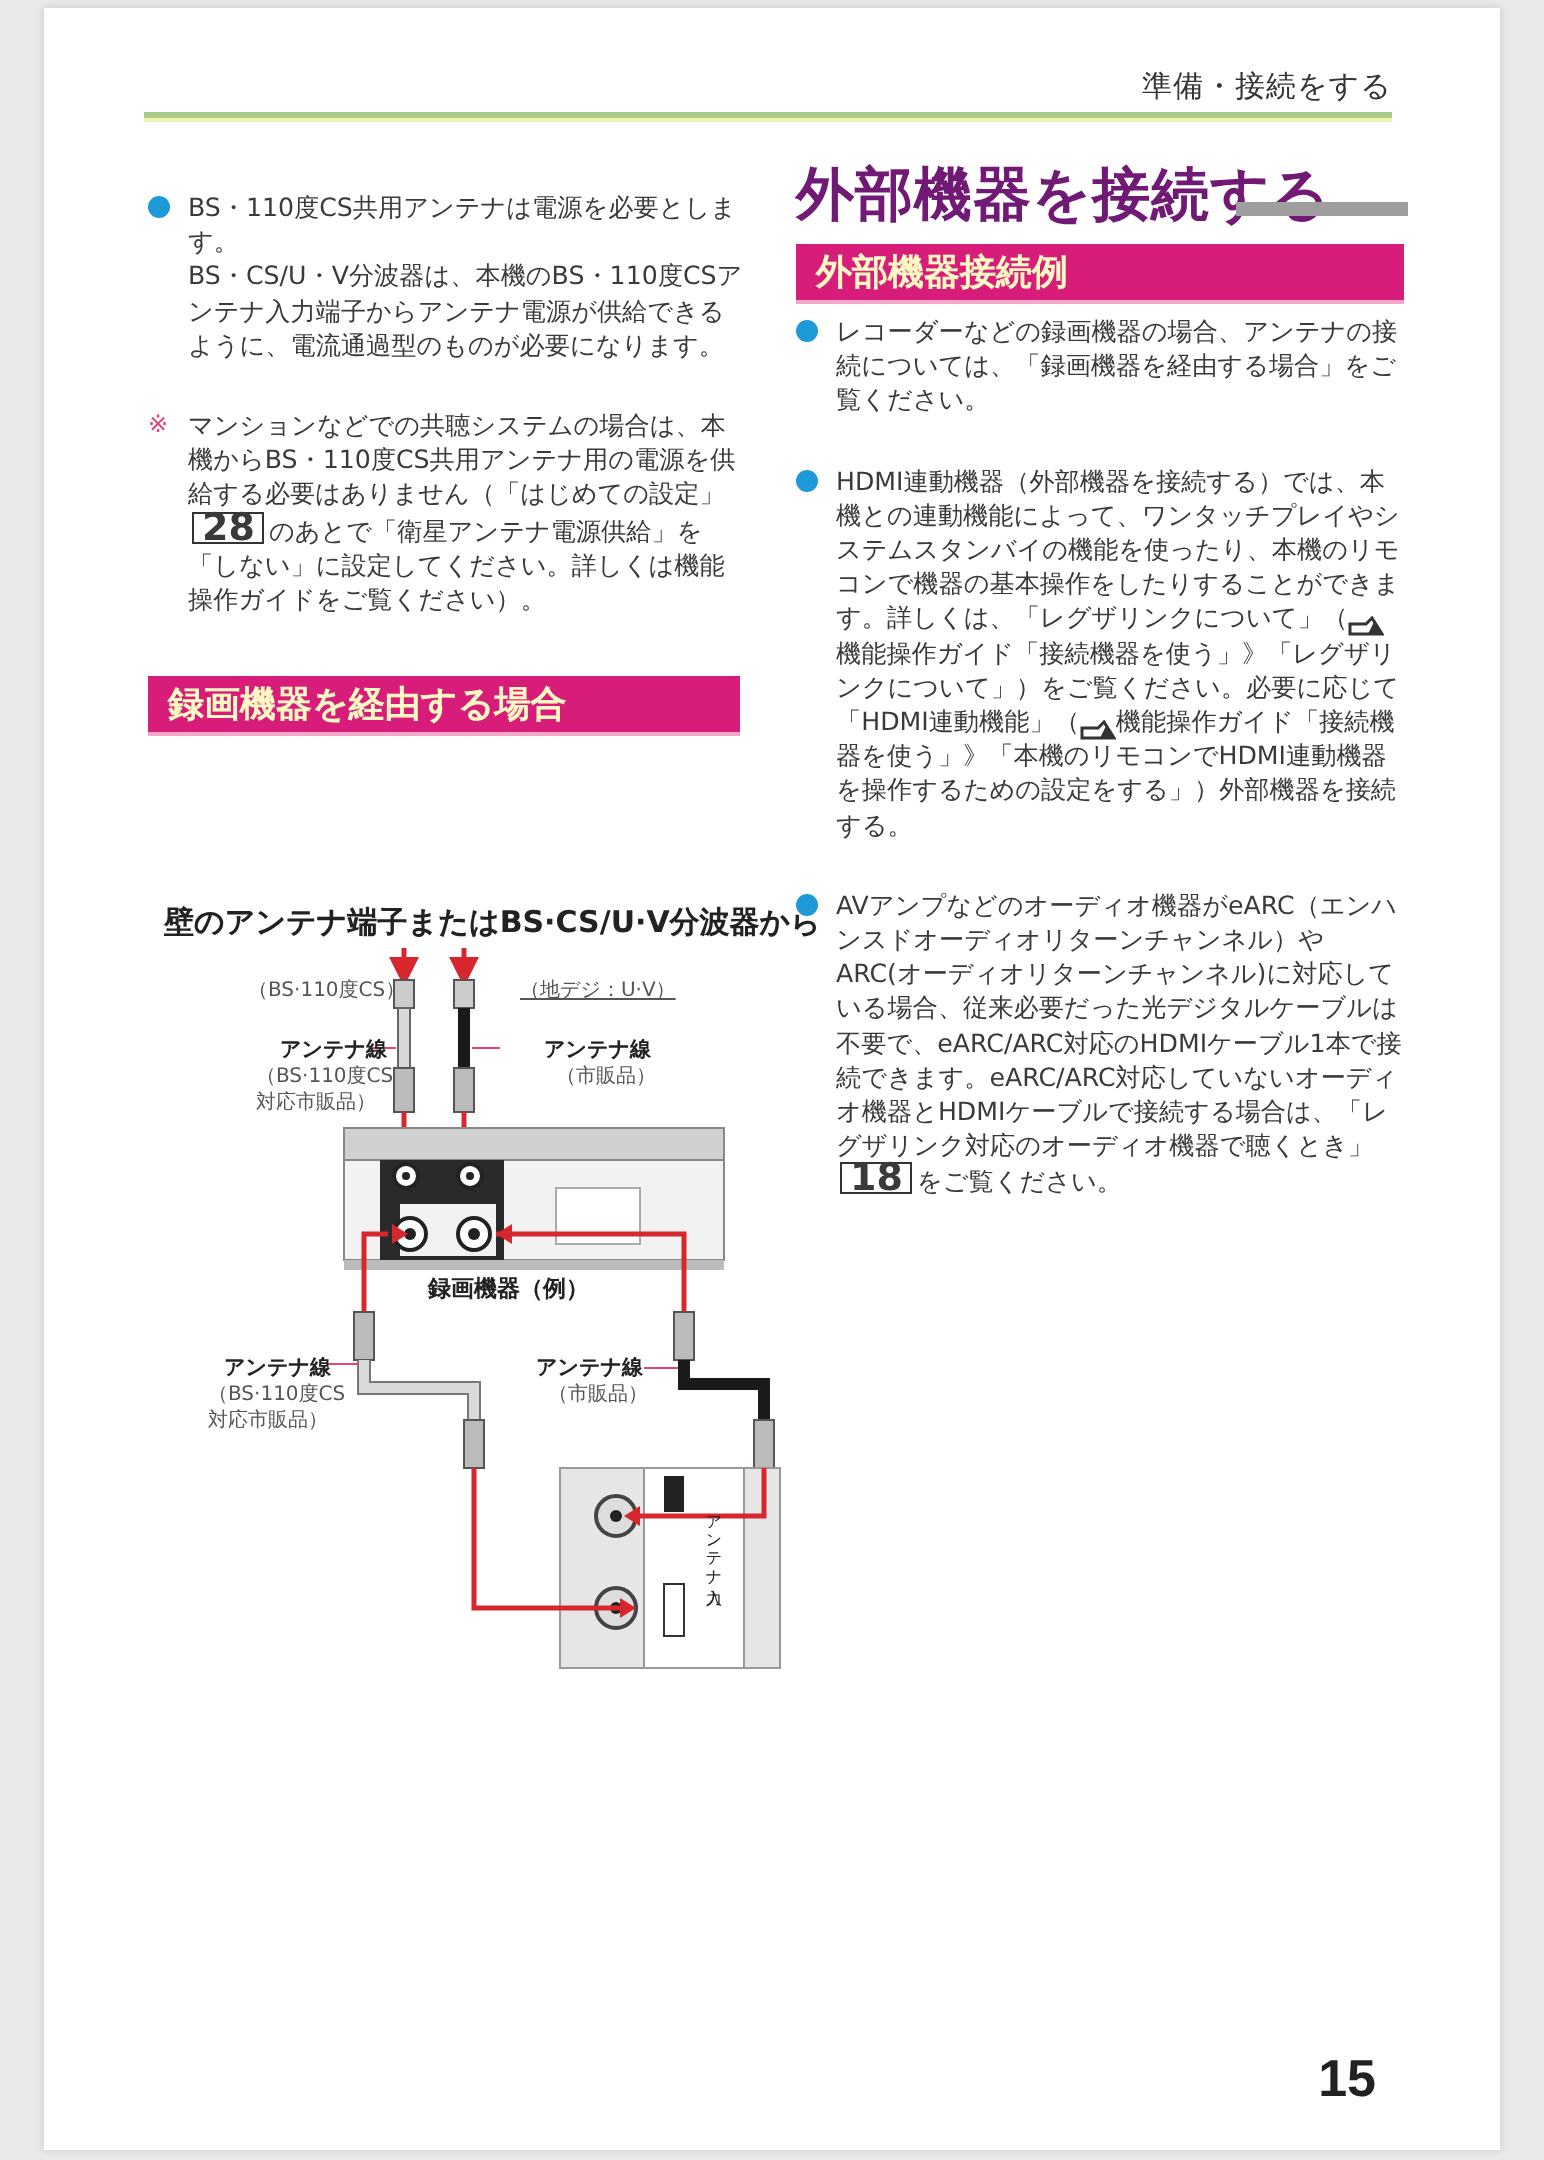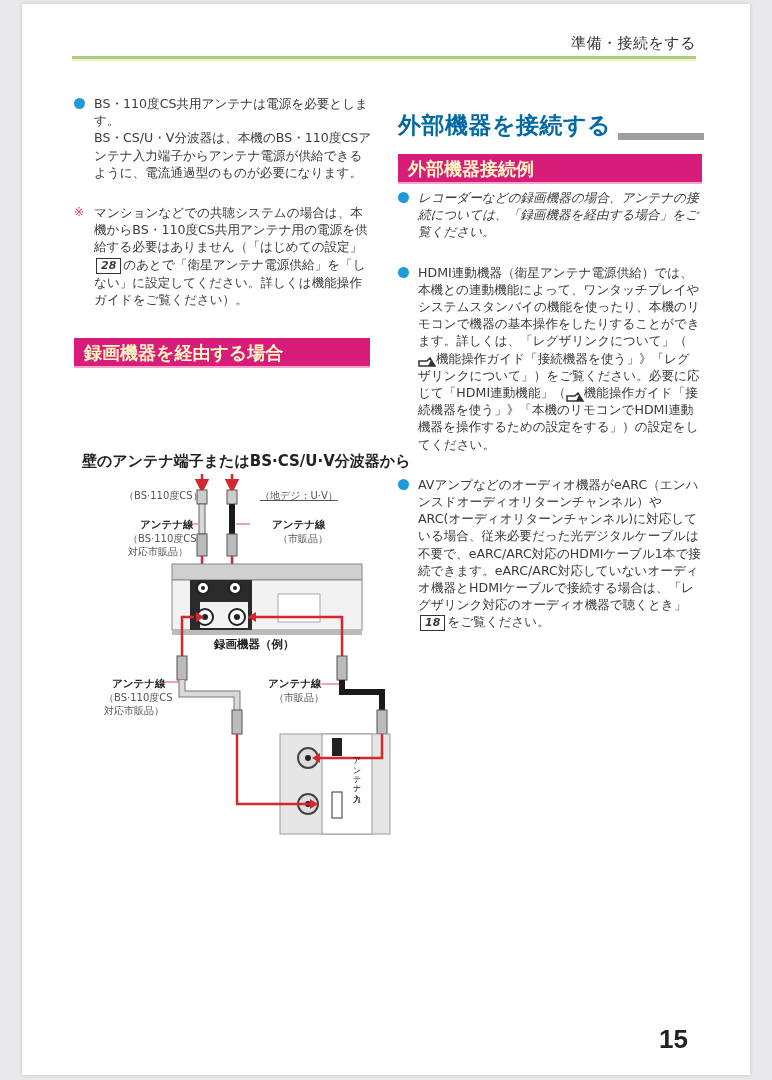--- a/index.html
+++ b/index.html
@@ -9,26 +9,26 @@
   .running-head { position: absolute; right: 54px; top: 30px; font-size: 15px; color: #333; letter-spacing: 0.5px; }
   .head-rule { position: absolute; left: 50px; top: 52px; width: 624px; height: 5px; background: #a9cb8a; border-bottom: 2px solid #f2f1b5; }
 
   .col-left { position: absolute; left: 52px; top: 68px; width: 300px; }
   .col-right { position: absolute; left: 376px; top: 74px; width: 304px; }
 
   .bullet { position: relative; padding-left: 20px; font-size: 12.6px; line-height: 17.2px; color: #3a3a3a; margin-top: 23px; }
   .bullet .dot { position: absolute; left: 0; top: 3px; width: 11px; height: 11px; border-radius: 50%; background: #1f9ad8; }
   .bullet .mark { position: absolute; left: 0; top: 0; color: #e0457b; font-size: 12px; }
   .bullet p { white-space: pre-line; }
-  .pref { display: inline-block; border: 1.5px solid #333; font-weight: bold; font-style: italic; padding: 0 4px; line-height: 14px; font-size: 11px; margin: 0 2px; }
+  .pref { display: inline-block; border: 1.5px solid #333; font-weight: bold; padding: 0 4px; line-height: 14px; font-size: 19px; margin: 0 2px; }
   .guide-icon { display: inline-block; width: 18px; height: 10px; position: relative; vertical-align: middle; }
 
   .section-bar { background: #d81c79; color: #fef9c3; font-weight: bold; font-size: 18px; height: 30px; line-height: 30px; padding-left: 10px; border-bottom: 2px solid #f6a7c9; }
 
-  .h-major { font-size: 23px; font-weight: bold; color: #0369a1; position: relative; height: 32px; letter-spacing: 0.5px; margin-top: 32px; }
+  .h-major { font-size: 29px; font-weight: bold; color: #701a75; position: relative; height: 32px; letter-spacing: 0.5px; }
   .h-major .rule { position: absolute; left: 220px; right: -2px; bottom: 2px; height: 7px; background: #9e9e9e; }
 
   .diagram { position: absolute; left: 60px; top: 448px; width: 320px; height: 390px; }
   .diagram .dtitle { position: absolute; left: 0; top: 0; font-size: 15px; font-weight: bold; color: #222; white-space: nowrap; }
   .lbl { position: absolute; font-size: 10px; color: #555; white-space: pre-line; line-height: 13px; }
   .lbl-b { position: absolute; font-size: 10.5px; font-weight: bold; color: #222; white-space: nowrap; text-align: center; }
 
   .page-num { position: absolute; right: 62px; bottom: 20px; font-size: 26px; font-weight: bold; color: #222; font-family: "Liberation Sans", sans-serif; }
 </style>
 </head>
@@ -145,33 +145,33 @@
     <div class="lbl" style="left:268px;top:300px;writing-mode:vertical-rl;font-size:8px;color:#222;">アンテナ入力</div>
   </div>
 
   <div class="col-right">
     <div class="h-major">
       <span>外部機器を接続する</span>
       <span class="rule"></span>
     </div>
     <div class="section-bar" style="margin-top:12px;">外部機器接続例</div>
 
-    <div class="bullet" style="margin-top:5px;font-style:italic;">
+    <div class="bullet" style="margin-top:5px;">
       <span class="dot"></span>
       <p>レコーダーなどの録画機器の場合、アンテナの接続については、「録画機器を経由する場合」をご覧ください。</p>
     </div>
     <div class="bullet">
       <span class="dot"></span>
-      <p><span>HDMI連動機器（衛星アンテナ電源供給）では、本機との連動機能によって、ワンタッチプレイやシステムスタンバイの機能を使ったり、本機のリモコンで機器の基本操作をしたりすることができます。詳しくは、「レグザリンクについて」（</span><span class="guide-icon"><svg width="18" height="10">
+      <p><span>HDMI連動機器（外部機器を接続する）では、本機との連動機能によって、ワンタッチプレイやシステムスタンバイの機能を使ったり、本機のリモコンで機器の基本操作をしたりすることができます。詳しくは、「レグザリンクについて」（</span><span class="guide-icon"><svg width="18" height="10">
               <path d="M1,9 L1,4 L9,4 L12,1 L17,9 Z" fill="none" stroke="#333" stroke-width="1.5"></path>
               <path d="M10,9 L13,3 L17,9 Z" fill="#333"></path>
             </svg></span><span>機能操作ガイド「接続機器を使う」》「レグザリンクについて」）をご覧ください。必要に応じて「HDMI連動機能」（</span><span class="guide-icon"><svg width="18" height="10">
               <path d="M1,9 L1,4 L9,4 L12,1 L17,9 Z" fill="none" stroke="#333" stroke-width="1.5"></path>
               <path d="M10,9 L13,3 L17,9 Z" fill="#333"></path>
-            </svg></span><span>機能操作ガイド「接続機器を使う」》「本機のリモコンでHDMI連動機器を操作するための設定をする」）の設定をしてください。</span></p>
+            </svg></span><span>機能操作ガイド「接続機器を使う」》「本機のリモコンでHDMI連動機器を操作するための設定をする」）外部機器を接続する。</span></p>
     </div>
     <div class="bullet">
       <span class="dot"></span>
       <p><span>AVアンプなどのオーディオ機器がeARC（エンハンスドオーディオリターンチャンネル）やARC(オーディオリターンチャンネル)に対応している場合、従来必要だった光デジタルケーブルは不要で、eARC/ARC対応のHDMIケーブル1本で接続できます。eARC/ARC対応していないオーディオ機器とHDMIケーブルで接続する場合は、「レグザリンク対応のオーディオ機器で聴くとき」</span><span class="pref">18</span><span>をご覧ください。</span></p>
     </div>
   </div>
 
   <div class="page-num">15</div>
 </div>
 

